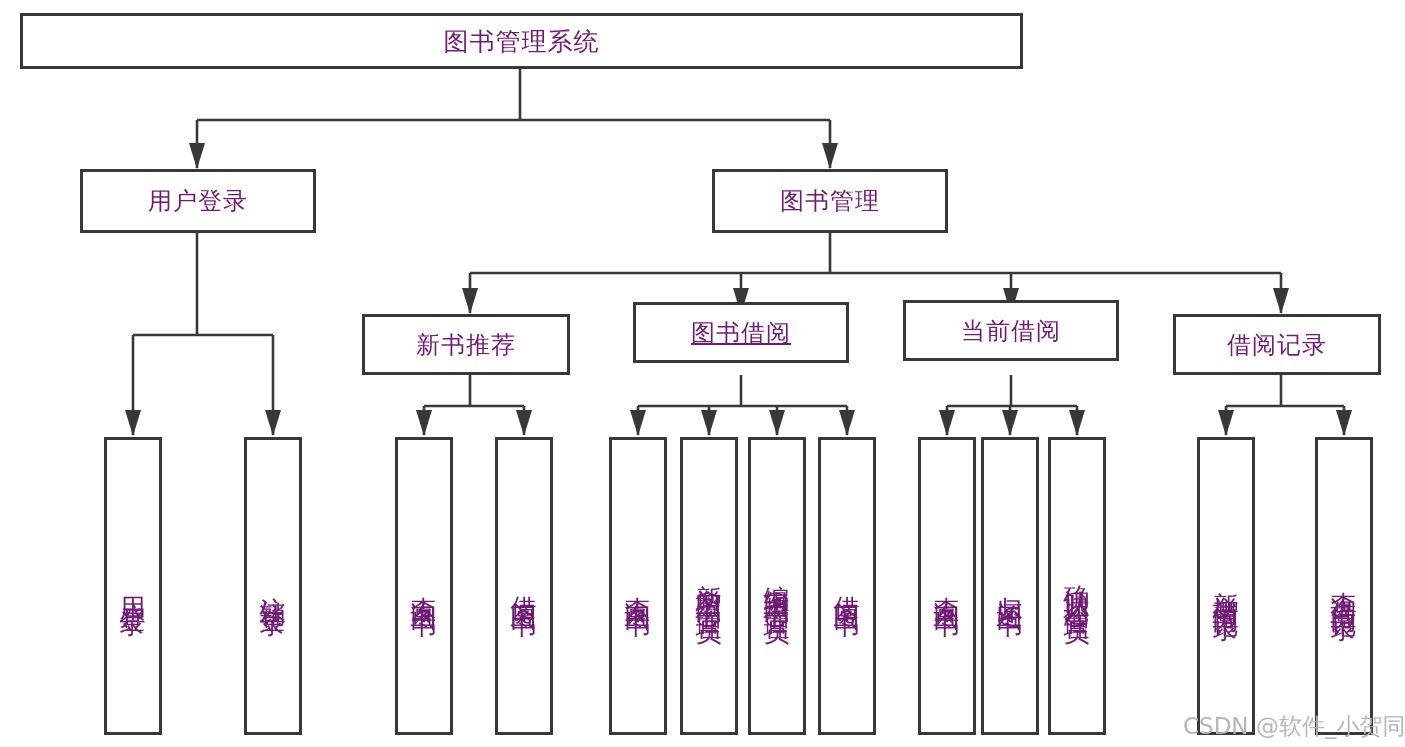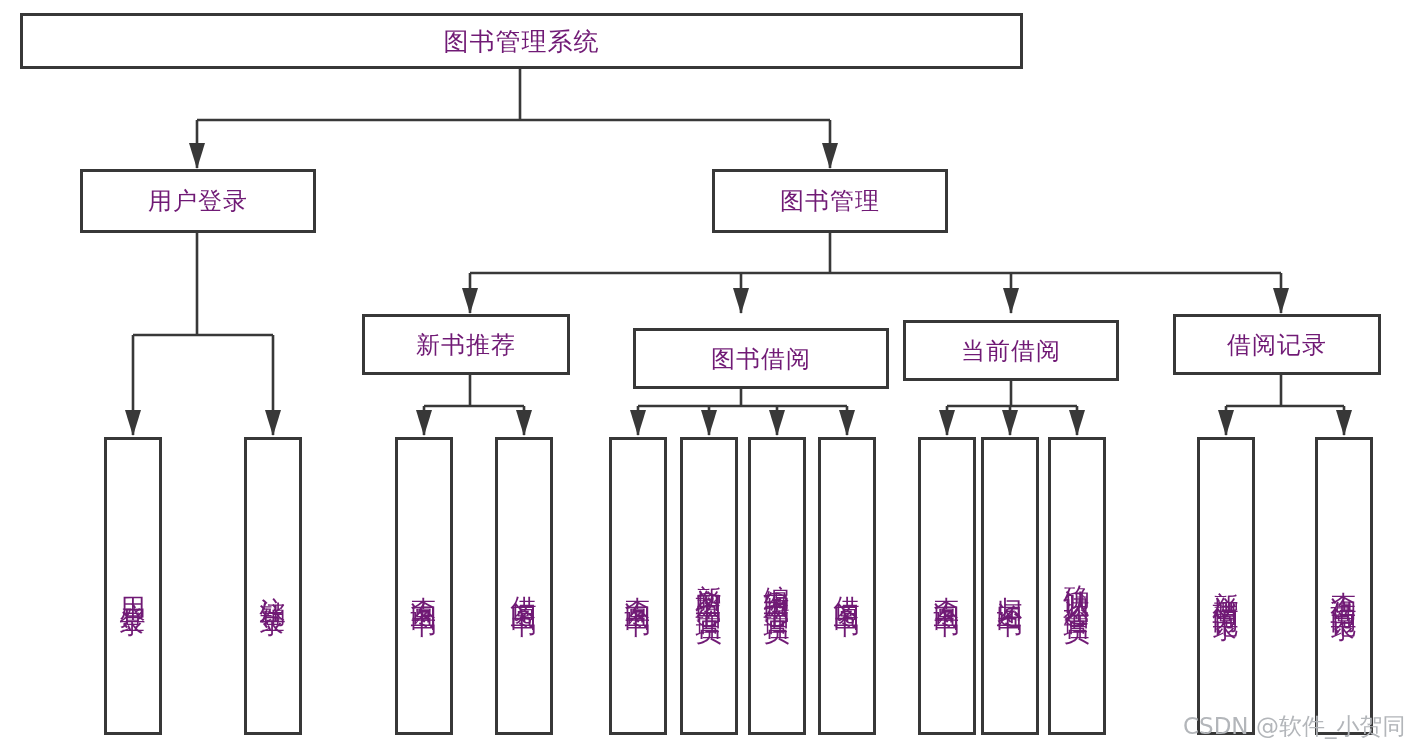--- a/index.html
+++ b/index.html
@@ -99,22 +99,22 @@
       <path d="M1344,406 V435" marker-end="url(#arr)"></path>
     </g>
   </svg>
 
   <div class="box rootbox" style="left:20px; top:13px; width:1003px; height:56px;">图书管理系统</div>
 
   <div class="box hbox" style="left:80px; top:169px; width:236px; height:64px;">用户登录</div>
   <div class="box hbox" style="left:712px; top:169px; width:236px; height:64px;">图书管理</div>
 
   <div class="box hbox" style="left:362px; top:314px; width:208px; height:61px;">新书推荐</div>
-  <div class="box hbox" style="left:633px; top:328px; width:256px; height:61px;">图书借阅</div>
-  <div class="box hbox" style="left:903px; top:320px; width:216px; height:61px;">当前借阅</div>
+  <div class="box hbox" style="left:633px; top:302px; width:216px; height:61px;text-decoration:underline;">图书借阅</div>
+  <div class="box hbox" style="left:903px; top:300px; width:216px; height:61px;">当前借阅</div>
   <div class="box hbox" style="left:1173px; top:314px; width:208px; height:61px;">借阅记录</div>
 
   <div class="box vbox" style="left:104px; top:437px; width:58px; height:298px;">用户登录</div>
   <div class="box vbox" style="left:244px; top:437px; width:58px; height:298px;">注销登录</div>
 
   <div class="box vbox" style="left:395px; top:437px; width:58px; height:298px;">查询图书</div>
   <div class="box vbox" style="left:495px; top:437px; width:58px; height:298px;">借阅图书</div>
 
   <div class="box vbox" style="left:609px; top:437px; width:58px; height:298px;">查询图书</div>
   <div class="box vbox" style="left:680px; top:437px; width:58px; height:298px;">新增图书（管理员）</div>

